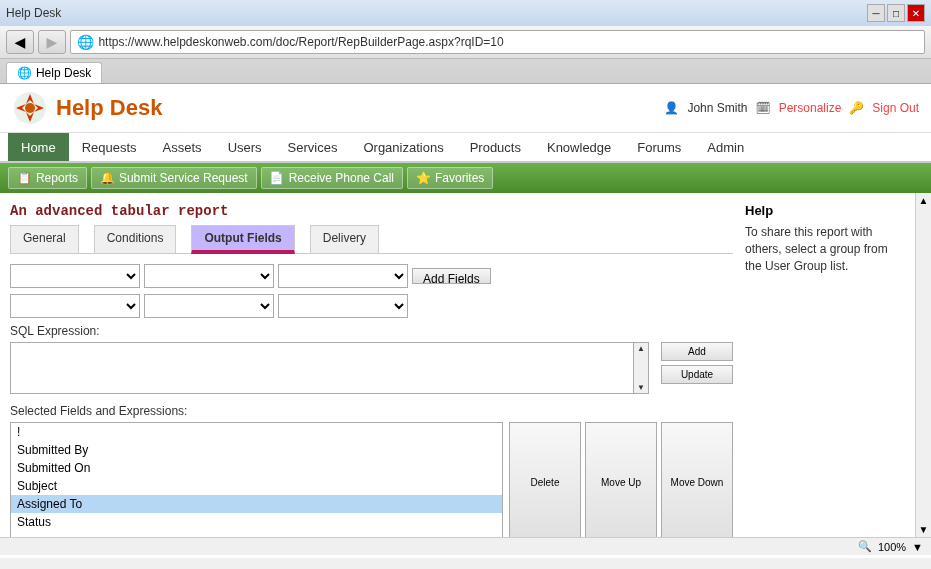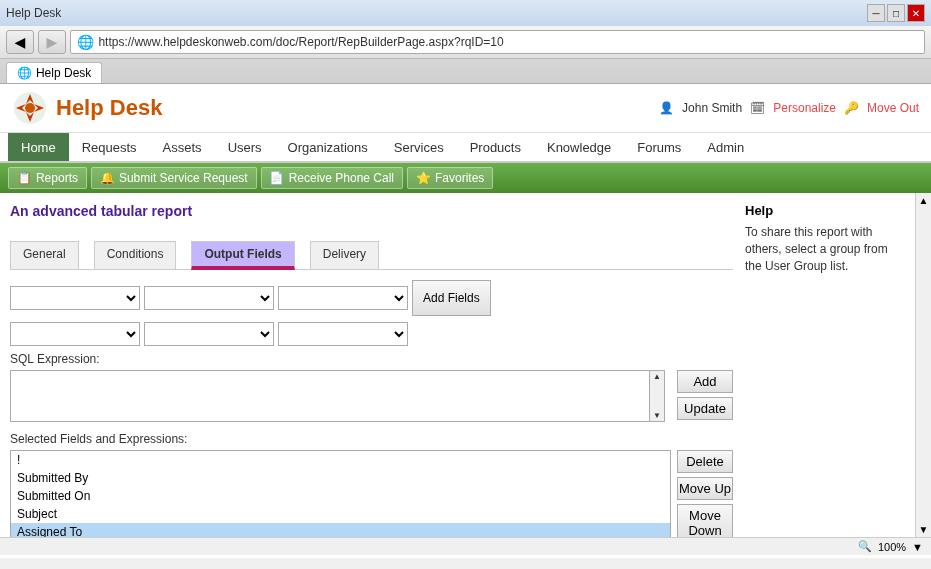--- a/index.html
+++ b/index.html
@@ -37,51 +37,51 @@
     .main-nav-item { padding: 6px 12px; font-size: 13px; cursor: pointer; border: 1px solid transparent; border-bottom: none; color: #333; white-space: nowrap; }
     .main-nav-item.home { background: #4a7a4a; color: #ffffff; border-color: #4a7a4a; }
 
     
     .sub-nav { background: linear-gradient(to bottom, #6ab04c, #4a8a2c); padding: 4px 8px; display: flex; gap: 4px; align-items: center; }
     .sub-nav-btn { background: rgba(255,255,255,0.2); border: 1px solid rgba(255,255,255,0.4); padding: 3px 8px; color: white; font-size: 12px; cursor: pointer; border-radius: 2px; display: flex; align-items: center; gap: 4px; white-space: nowrap; }
     .help-panel { width: 160px; font-size: 12px; }
     .help-panel h3 { font-size: 13px; font-weight: bold; margin-bottom: 6px; }
     .help-panel p { color: #333; line-height: 1.4; }
 
-    .report-title { font-size: 14px; font-weight: bold; margin-bottom: 22px; color: #4c1d95; }
+    .report-title { font-size: 14px; font-weight: bold; margin-bottom: 6px; color: #7f1d1d; font-family: Liberation Mono, monospace; }
 
     
     .tabs { display: flex; gap: 15px; margin-bottom: 10px; border-bottom: 1px solid #ccc; }
     .tab { padding: 5px 12px; font-size: 12px; cursor: pointer; border: 1px solid #ccc; border-bottom: none; background: #f0f0f0; color: #333; }
     .tab.active { background: #c4b5fd; font-weight: bold; border-bottom: 4px solid #be185d; margin-bottom: -1px; }
 
     
     .dropdowns-row { display: flex; align-items: center; gap: 4px; margin-bottom: 6px; }
     .dropdown-sel { border: 1px solid #aaa; background: white; padding: 3px; font-size: 12px; height: 24px; width: 130px; }
-    .add-fields-btn { background: linear-gradient(to bottom, #f8f8f8, #e0e0e0); border: 1px solid #aaa; padding: 3px 10px; font-size: 12px; cursor: pointer; height: 36px; }
+    .add-fields-btn { background: linear-gradient(to bottom, #f8f8f8, #e0e0e0); border: 1px solid #aaa; padding: 3px 10px; font-size: 12px; cursor: pointer; height: 16px; }
 
     
     .section-label { font-size: 12px; margin-bottom: 4px; color: #333; }
     .sql-area-wrapper { display: flex; margin-bottom: 10px; }
     .sql-textarea { flex: 1; border: 1px solid #aaa; border-right: none; height: 52px; padding: 3px; font-size: 12px; resize: none; font-family: Arial, sans-serif; }
     .sql-scrollbar { width: 16px; border: 1px solid #aaa; background: #f0f0f0; display: flex; flex-direction: column; justify-content: space-between; align-items: center; padding: 1px; }
     .scroll-arrow { font-size: 8px; cursor: pointer; color: #333; }
 
     
     .side-buttons { display: flex; flex-direction: column; gap: 4px; margin-left: 6px; }
-    .action-btn { background: linear-gradient(to bottom, #f8f8f8, #e0e0e0); border: 1px solid #aaa; padding: 3px 0; font-size: 13px; cursor: pointer; width: 56px; text-align: center; }
+    .action-btn { background: linear-gradient(to bottom, #f8f8f8, #e0e0e0); border: 1px solid #aaa; padding: 3px 0; font-size: 10px; cursor: pointer; width: 72px; text-align: center; }
 
     
     .selected-section-label { font-size: 12px; margin-bottom: 4px; color: #333; }
     .fields-list-wrapper { display: flex; }
     .fields-list { flex: 1; border: 1px solid #aaa; height: 120px; overflow-y: auto; font-size: 12px; }
     .fields-list-item { padding: 2px 6px; cursor: pointer; white-space: nowrap; }
     .fields-list-item.selected { background: #b3d7f5; }
 
-    .bottom-sidebar { display: flex; flex-direction: column; gap: 4px; margin-left: 6px; padding-top: 0; }
+    .bottom-sidebar { display: flex; flex-direction: row; gap: 4px; margin-left: 6px; padding-top: 0; }
 
     
     .status-bar { background: #f0f0f0; border-top: 1px solid #ccc; padding: 2px 8px; font-size: 11px; display: flex; justify-content: flex-end; align-items: center; gap: 6px; }
   </style>
 </head>
 <body>
 
 <div class="browser-chrome">
 
   <div class="title-bar">
@@ -124,31 +124,31 @@
         <circle cx="18" cy="18" r="5" fill="#cc5500"></circle>
       </svg>
       <span class="logo-text">Help Desk</span>
     </div>
     <div class="header-actions">
       <span>👤</span>
       <span>John Smith</span>
       <span>🗓</span>
       <a class="header-link">Personalize</a>
       <span>🔑</span>
-      <a class="header-link">Move Out</a>
+      <a class="header-link">Sign Out</a>
     </div>
   </div>
 
   <div class="main-nav">
     <div class="main-nav-item home">Home</div>
     <div class="main-nav-item">Requests</div>
     <div class="main-nav-item">Assets</div>
     <div class="main-nav-item">Users</div>
+    <div class="main-nav-item">Services</div>
     <div class="main-nav-item">Organizations</div>
-    <div class="main-nav-item">Services</div>
     <div class="main-nav-item">Products</div>
     <div class="main-nav-item">Knowledge</div>
     <div class="main-nav-item">Forums</div>
     <div class="main-nav-item">Admin</div>
   </div>
 
   <div class="sub-nav">
     <button class="sub-nav-btn">
       <span>📋</span>
       <span>Reports</span>

